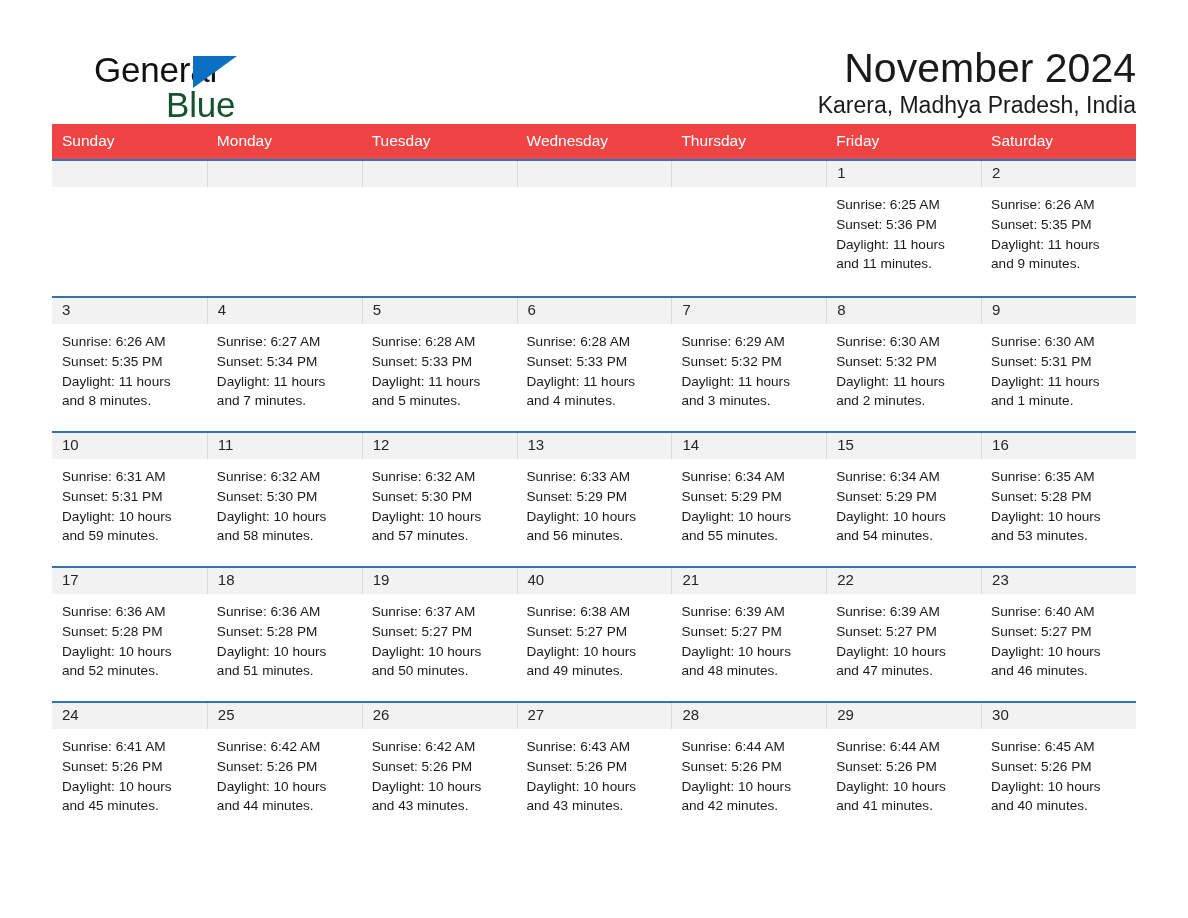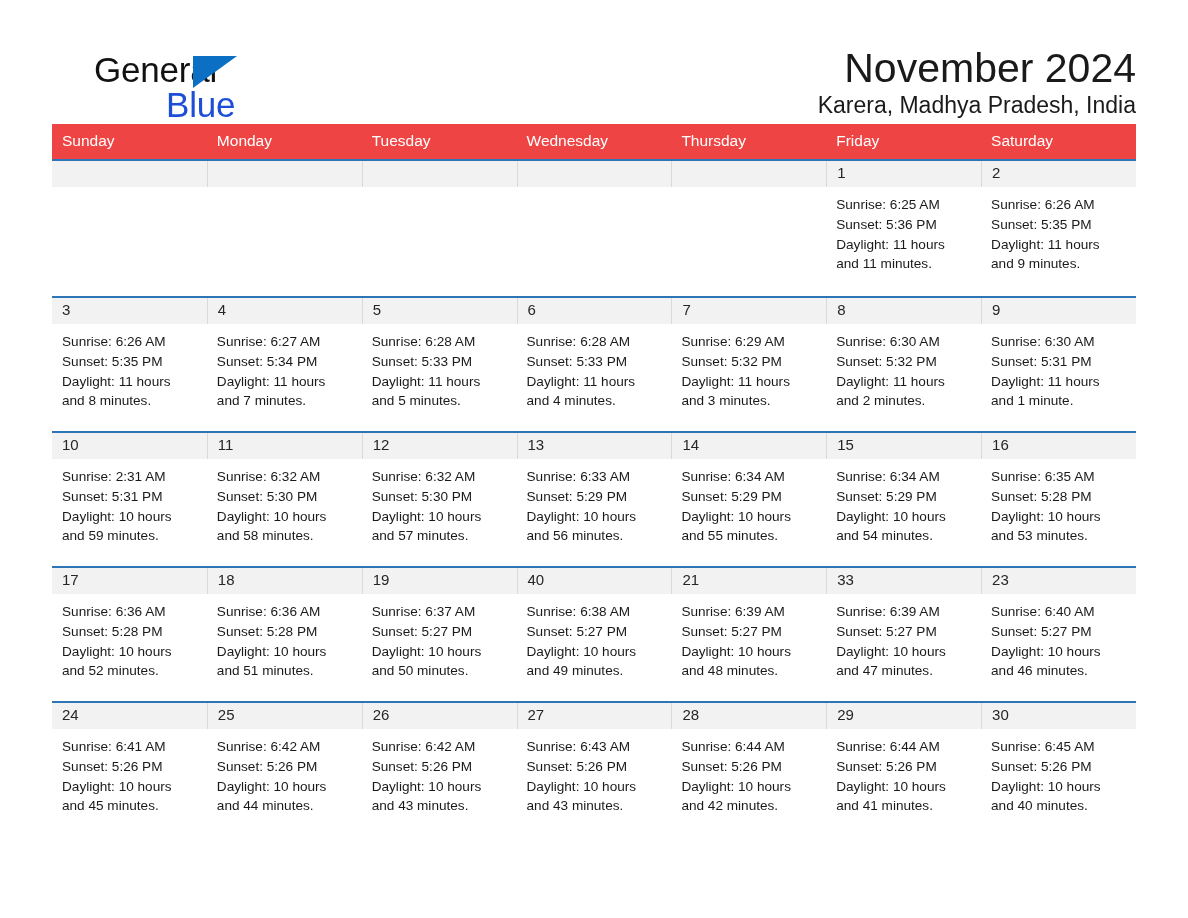--- a/index.html
+++ b/index.html
@@ -55,21 +55,21 @@
     height: 0;
     border-left: 44px solid #0b70c4;
     border-bottom: 32px solid transparent;
   }
   .logo-blue {
     position: absolute;
     left: 78px;
     top: 43px;
     font-size: 35px;
     letter-spacing: -0.2px;
-    color: #1d4ed8;
+    color: #14532d;
     font-weight: 400;
   }
   .title-block {
     text-align: right;
     padding-top: 2px;
   }
   .cal-title {
     font-size: 41px;
     font-weight: 400;
     color: #1a1a1a;
@@ -295,21 +295,21 @@
                   <div class="evt-daylight">Daylight: 11 hours and 1 minute.</div>
                 </div>
               </div>
             </td>
           </tr>
           <tr class="week-row">
             <td>
               <div class="daycell">
                 <div class="daynum-band">10</div>
                 <div class="events">
-                  <div>Sunrise: 2:31 AM</div>
+                  <div>Sunrise: 6:31 AM</div>
                   <div>Sunset: 5:31 PM</div>
                   <div class="evt-daylight">Daylight: 10 hours and 59 minutes.</div>
                 </div>
               </div>
             </td>
             <td>
               <div class="daycell">
                 <div class="daynum-band">11</div>
                 <div class="events">
                   <div>Sunrise: 6:32 AM</div>
@@ -415,21 +415,21 @@
                 <div class="daynum-band">21</div>
                 <div class="events">
                   <div>Sunrise: 6:39 AM</div>
                   <div>Sunset: 5:27 PM</div>
                   <div class="evt-daylight">Daylight: 10 hours and 48 minutes.</div>
                 </div>
               </div>
             </td>
             <td>
               <div class="daycell">
-                <div class="daynum-band">33</div>
+                <div class="daynum-band">22</div>
                 <div class="events">
                   <div>Sunrise: 6:39 AM</div>
                   <div>Sunset: 5:27 PM</div>
                   <div class="evt-daylight">Daylight: 10 hours and 47 minutes.</div>
                 </div>
               </div>
             </td>
             <td>
               <div class="daycell">
                 <div class="daynum-band">23</div>

